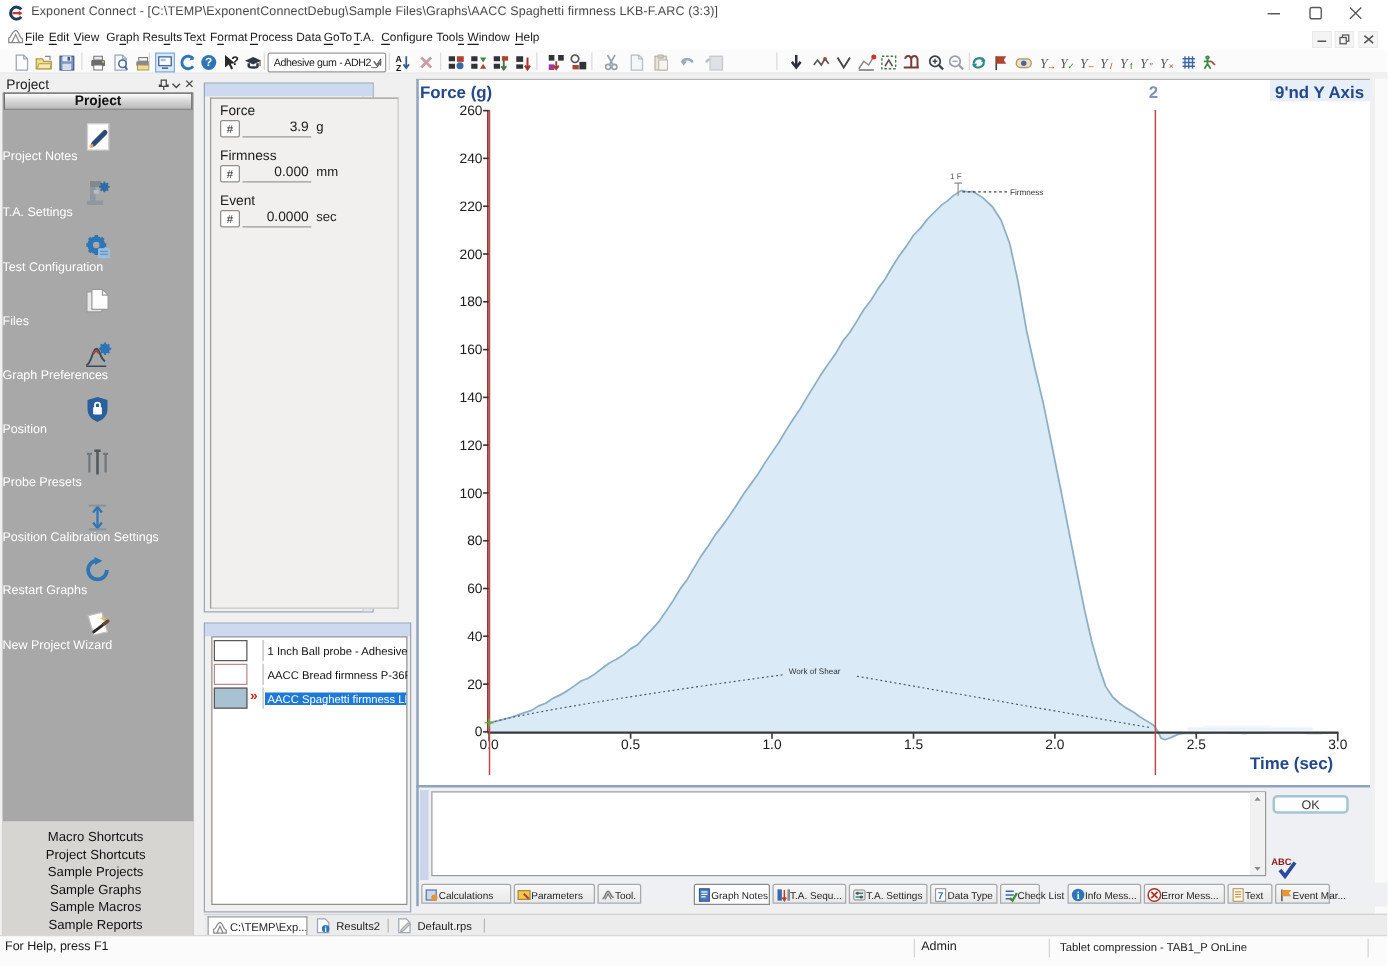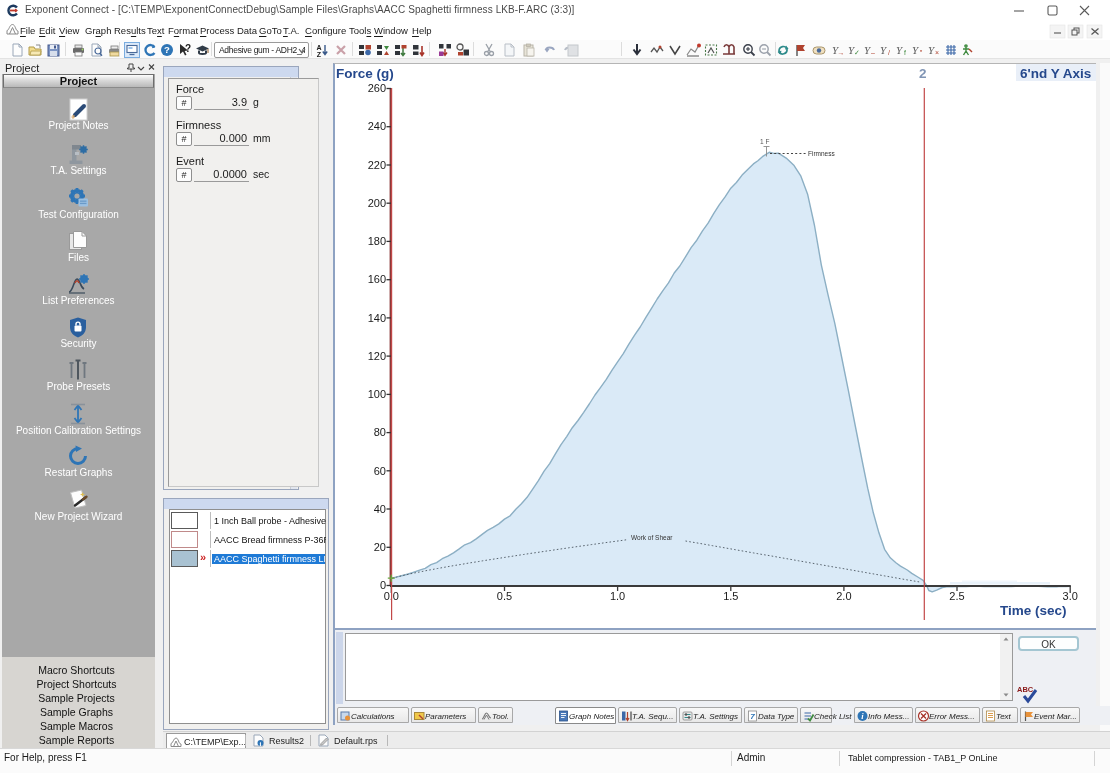--- a/index.html
+++ b/index.html
@@ -13,21 +13,21 @@
 .menuitem u { text-decoration:underline; text-underline-offset:1.5px; }
 #toolbar { left:0; top:40px; width:1110px; height:19px; background:#fbfbfb; border-bottom:1px solid #e3e3e3; }
 .tsep { position:absolute; top:2px; width:1px; height:14px; background:#dcdcdc; }
 
 #content { left:0; top:59px; width:1110px; height:689px; background:#f0f0f0; }
 
 #dockcap { left:5px; top:62px; font-size:11px; color:#1a1a1a; }
 #dockbody { left:2px; top:74px; width:153px; height:674px; background:#a8a8a8; }
 #dockhdr { left:3px; top:74px; width:151px; height:14px; background:linear-gradient(#fdfdfd,#d9d9d9 45%,#b9b9b9); border:1px solid #6e6e6e; border-bottom:1px solid #8a8a8a; }
 #dockhdr div { text-align:center; font-size:11px; font-weight:bold; color:#111; margin-top:0px; }
-.plabel { position:absolute; width:153px; left:2px; text-align:center; font-size:10px; color:#fff; }
+.plabel { position:absolute; width:153px; left:2px; font-size:10px; color:#fff; }
 #docklist { left:2px; top:657px; width:153px; height:91px; background:#d7d5d1; }
 .dlitem { position:absolute; width:153px; text-align:center; font-size:10.5px; color:#111; }
 
 .mpanel { border:1px solid #9aa6bd; background:#f1f0ee; }
 #mp1 { left:163px; top:66px; width:136px; height:424px;padding-left:38px; }
 #mp1strip,#mp2strip { position:absolute; left:0; top:0; right:0; height:10px; background:#cdd9ef; }
 #mp1inner { position:absolute; left:4px; top:11px; width:151px; height:409px; background:#f1f0ee; border:1px solid #9b9b9b; border-right-color:#c8c8c8; border-bottom-color:#c8c8c8; }
 .flabel { position:absolute; left:7px; font-size:11px; color:#1a1a1a; }
 .hashbtn { position:absolute; left:7px; width:16px; height:14px; background:#fdfdfd; border:1px solid #8f8f8f; border-radius:2px; font-size:9px; color:#222; text-align:center; line-height:13px; }
 .vfield { position:absolute; left:25px; width:55px; height:14px; border-bottom:1px solid #9a9a9a; font-size:11px; color:#1a1a1a; text-align:right; padding-right:2px; }
@@ -43,21 +43,21 @@
 #charttop { left:333px; top:59px; width:777px; height:4px; background:#f0f0f0; }
 .ctitle { position:absolute; font-weight:bold; font-size:13.5px; color:#25488c; }
 
 #notes { left:333px; top:628px; width:763px; height:79px; background:#eef0f4; border-left:2px solid #8ea2c2; border-top:2px solid #8ea2c2; }
 #notesbox { left:345px; top:633px; width:668px; height:68px; background:#fff; border:1px solid #9a9a9a; }
 #nscroll { left:1000px; top:634px; width:12px; height:66px; background:#f2f2f2; }
 #okbtn { left:1018px; top:636px; width:61px; height:15px; background:#fdfefe; border:2px solid #a4c6d2; border-radius:4px; font-size:10px; color:#333; text-align:center; line-height:14px; }
 
 #tabrow { left:333px; top:706px; width:777px; height:19px; background:#eef0f4; border-left:2px solid #8ea2c2; }
 #tabrow2 { left:335px; top:707px; width:775px; height:18px; }
-.tab { position:absolute; top:0; height:16px; background:linear-gradient(#f8f8f8,#e8e8e8); border:1px solid #a8a8a8; border-radius:2px 2px 0 0; font-size:8px; color:#222; white-space:nowrap;font-style:italic; }
+.tab { position:absolute; top:0; height:16px; background:linear-gradient(#f8f8f8,#e8e8e8); border:1px solid #a8a8a8; border-radius:2px 2px 0 0; font-size:8px; color:#222; white-space:nowrap; }
 .tab span { position:absolute; left:13px; top:3.5px; }
 .tabsel { background:#fff; height:17px; border-color:#8a8a8a; }
 #doctabs { left:163px; top:731px; width:947px; height:17px; background:#ececec; border-top:1px solid #d2d2d2; }
 .dtab { position:absolute; top:1px; height:16px; font-size:9px; color:#222; }
 
 #statusbar { left:0; top:748px; width:1110px; height:25px; background:#fbfbfb; border-top:1px solid #d8d8d8; }
 .stxt { position:absolute; top:4px; font-size:10px; color:#1a1a1a; }
 .ssep { position:absolute; top:2px; width:1px; height:15px; background:#d4d4d4; }
 svg { position:absolute; overflow:visible; }
 </style></head>
@@ -369,27 +369,27 @@
   </svg>
 <div class="plabel" style="top:252px;">Files</div>
 <svg class="abs" style="left:67px;top:273px;" width="22" height="22" viewBox="0 0 22 22">
     <path d="M2 19 C6 19 7 6 10 6 C13 6 13 14 17 16" fill="none" stroke="#3a4a5a" stroke-width="1.6"></path>
     <path d="M8 10 C9 7 11 7 12 10" fill="none" stroke="#b0422e" stroke-width="1.6"></path>
     <circle cx="17" cy="6" r="4" fill="#2e75b6"></circle>
     <circle cx="17" cy="6" r="1.4" fill="#fff"></circle>
     <path d="M17 1 L17 11 M12 6 L22 6 M13.5 2.5 L20.5 9.5 M20.5 2.5 L13.5 9.5" stroke="#2e75b6" stroke-width="1.5"></path>
     <line x1="2" y1="20" x2="18" y2="20" stroke="#3a4a5a" stroke-width="1.2"></line>
   </svg>
-<div class="plabel" style="top:295px;">List Preferences</div>
+<div class="plabel" style="top:295px;">Graph Preferences</div>
 <svg class="abs" style="left:67px;top:316px;" width="22" height="22" viewBox="0 0 22 22">
     <path d="M11 1.5 L19 4 L19 11 C19 17 15 20 11 21.5 C7 20 3 17 3 11 L3 4 Z" fill="#2a5f9e"></path>
     <rect x="7.5" y="9.5" width="7" height="6" rx="1" fill="#fff"></rect>
     <path d="M9 9.5 L9 8 C9 5.5 13 5.5 13 8 L13 9.5" fill="none" stroke="#fff" stroke-width="1.4"></path>
   </svg>
-<div class="plabel" style="top:338px;">Security</div>
+<div class="plabel" style="top:338px;">Position</div>
 <svg class="abs" style="left:67px;top:359px;" width="22" height="22" viewBox="0 0 22 22">
     <path d="M4.5 4 L4.5 19 M2.5 4 L6.5 4" stroke="#6f777f" stroke-width="1.8"></path>
     <path d="M11 1.5 L11 20.5 M8.5 1.5 L13.5 1.5" stroke="#4f575f" stroke-width="2"></path>
     <path d="M17.5 4 L17.5 19 M15.5 4 L19.5 4" stroke="#6f777f" stroke-width="1.8"></path>
   </svg>
 <div class="plabel" style="top:381px;">Probe Presets</div>
 <svg class="abs" style="left:67px;top:403px;" width="22" height="22" viewBox="0 0 22 22">
     <path d="M11 3.5 L11 18.5" stroke="#2e75b6" stroke-width="1.8"></path>
     <path d="M7.5 7 L11 2.5 L14.5 7 M7.5 15 L11 19.5 L14.5 15" fill="none" stroke="#2e75b6" stroke-width="1.8"></path>
     <line x1="4" y1="1.5" x2="18" y2="1.5" stroke="#8a929a" stroke-width="1.6"></line>
@@ -452,21 +452,21 @@
         <div class="ltext" style="background:#1e7ad6;color:#fff;left:42px;padding-left:2px;width:113px;">AACC Spaghetti firmness LKB</div>
       </div>
   </div>
 </div>
 
 <div class="abs" id="charttop"></div>
 <div class="abs" id="chartwrap"></div>
 <div class="ctitle" style="left:336px;top:66px;">Force (g)</div>
 <div class="ctitle" style="left:919px;top:66px;color:#8095b5;">2</div>
 <div class="abs" style="left:1016px;top:64px;width:80px;height:17px;background:#e9eff8;"></div>
-<div class="ctitle" style="left:1020px;top:66px;">6'nd Y Axis</div>
+<div class="ctitle" style="left:1020px;top:66px;">9'nd Y Axis</div>
 <div class="ctitle" style="left:1000px;top:603px;">Time (sec)</div>
 
 <svg class="abs" style="left:0;top:0;" width="1110" height="773" viewBox="0 0 1110 773">
 <path d="M391.3 578.1 L397.0 576.9 L402.6 575.5 L408.3 574.0 L413.9 572.1 L419.6 570.1 L425.2 568.3 L430.9 564.7 L436.6 562.6 L442.2 558.7 L447.9 556.1 L453.5 552.8 L459.2 548.9 L464.8 544.8 L470.5 542.6 L476.2 538.9 L481.8 534.6 L487.5 530.4 L493.1 527.4 L498.8 523.9 L504.5 519.1 L510.1 515.8 L515.8 509.3 L521.4 503.7 L527.1 497.3 L532.7 489.2 L538.4 480.7 L544.1 471.2 L549.7 463.7 L555.4 453.9 L561.0 444.7 L566.7 436.6 L572.3 427.7 L578.0 420.5 L583.7 412.4 L589.3 404.0 L595.0 395.0 L600.6 387.3 L606.3 379.4 L611.9 370.3 L617.6 361.9 L623.3 353.6 L628.9 344.1 L634.6 335.2 L640.2 327.0 L645.9 317.3 L651.5 308.3 L657.2 299.0 L662.9 290.7 L668.5 282.9 L674.2 273.0 L679.8 266.0 L685.5 256.9 L691.1 247.6 L696.8 240.2 L702.5 230.9 L708.1 223.2 L713.8 213.4 L719.4 204.6 L725.1 196.9 L730.8 188.2 L736.4 182.5 L742.1 175.1 L747.7 169.6 L753.4 163.9 L757.9 160.7 L762.4 156.7 L769.2 152.3 L773.7 153.4 L778.3 153.2 L786.2 158.1 L794.1 165.6 L800.9 176.2 L807.7 194.6 L814.5 225.5 L821.3 264.8 L828.1 295.2 L834.8 323.3 L841.6 357.0 L848.4 390.6 L855.2 425.5 L862.0 460.0 L867.7 488.2 L873.3 512.8 L879.0 533.1 L884.6 549.3 L890.3 557.8 L895.9 562.8 L900.5 566.1 L907.3 570.0 L911.8 573.4 L918.6 577.5 L923.1 580.4 L926.5 585.4 L928.8 590.5 L932.2 591.8 L936.7 590.1 L942.3 587.5 L948.0 586.5 L952.5 586.7 L957.0 586.6 L961.6 586.5 L966.1 586.5 L970.6 586.3 L975.2 586.3 L979.7 586.3 L984.2 586.5 L988.7 586.4 L993.3 586.6 L997.8 586.6 L1002.3 586.5 L1006.8 586.5 L1011.4 586.5 L1015.9 586.4 L1020.4 586.2 L1024.9 586.4 L1029.5 586.2 L1034.0 586.3 L1038.5 586.4 L1043.0 586.5 L1047.6 586.7 L1052.1 586.6 L1056.6 586.7 L1061.1 586.4 L1065.7 586.5 L1070.2 586.3 L 1070.2 585.5 L 391.3 585.5 Z" fill="#daeaf7" stroke="none"></path>
 <path d="M391.3 578.1 L397.0 576.9 L402.6 575.5 L408.3 574.0 L413.9 572.1 L419.6 570.1 L425.2 568.3 L430.9 564.7 L436.6 562.6 L442.2 558.7 L447.9 556.1 L453.5 552.8 L459.2 548.9 L464.8 544.8 L470.5 542.6 L476.2 538.9 L481.8 534.6 L487.5 530.4 L493.1 527.4 L498.8 523.9 L504.5 519.1 L510.1 515.8 L515.8 509.3 L521.4 503.7 L527.1 497.3 L532.7 489.2 L538.4 480.7 L544.1 471.2 L549.7 463.7 L555.4 453.9 L561.0 444.7 L566.7 436.6 L572.3 427.7 L578.0 420.5 L583.7 412.4 L589.3 404.0 L595.0 395.0 L600.6 387.3 L606.3 379.4 L611.9 370.3 L617.6 361.9 L623.3 353.6 L628.9 344.1 L634.6 335.2 L640.2 327.0 L645.9 317.3 L651.5 308.3 L657.2 299.0 L662.9 290.7 L668.5 282.9 L674.2 273.0 L679.8 266.0 L685.5 256.9 L691.1 247.6 L696.8 240.2 L702.5 230.9 L708.1 223.2 L713.8 213.4 L719.4 204.6 L725.1 196.9 L730.8 188.2 L736.4 182.5 L742.1 175.1 L747.7 169.6 L753.4 163.9 L757.9 160.7 L762.4 156.7 L769.2 152.3 L773.7 153.4 L778.3 153.2 L786.2 158.1 L794.1 165.6 L800.9 176.2 L807.7 194.6 L814.5 225.5 L821.3 264.8 L828.1 295.2 L834.8 323.3 L841.6 357.0 L848.4 390.6 L855.2 425.5 L862.0 460.0 L867.7 488.2 L873.3 512.8 L879.0 533.1 L884.6 549.3 L890.3 557.8 L895.9 562.8 L900.5 566.1 L907.3 570.0 L911.8 573.4 L918.6 577.5 L923.1 580.4 L926.5 585.4 L928.8 590.5 L932.2 591.8 L936.7 590.1 L942.3 587.5 L948.0 586.5 L952.5 586.7 L957.0 586.6 L961.6 586.5 L966.1 586.5 L970.6 586.3 L975.2 586.3 L979.7 586.3 L984.2 586.5 L988.7 586.4 L993.3 586.6 L997.8 586.6 L1002.3 586.5 L1006.8 586.5 L1011.4 586.5 L1015.9 586.4 L1020.4 586.2 L1024.9 586.4 L1029.5 586.2 L1034.0 586.3 L1038.5 586.4 L1043.0 586.5 L1047.6 586.7 L1052.1 586.6 L1056.6 586.7 L1061.1 586.4 L1065.7 586.5 L1070.2 586.3" fill="none" stroke="#8cafc4" stroke-width="1.4" stroke-linejoin="round"></path>
 <rect x="950" y="582" width="100" height="2.5" fill="#e9f2fa"></rect>
 <rect x="962" y="580.5" width="55" height="1.5" fill="#f0f6fc"></rect>
 <polyline points="392.2,578.4 396.7,577.0 401.3,575.9 405.8,574.8 410.3,573.8 414.8,572.9 419.4,572.0 423.9,571.1 428.4,570.2 432.9,569.4 437.5,568.5 442.0,567.7 446.5,566.9 451.0,566.1 455.6,565.3 460.1,564.6 464.6,563.8 469.1,563.0 473.7,562.3 478.2,561.6 482.7,560.8 487.3,560.1 491.8,559.4 496.3,558.7 500.8,558.0 505.4,557.3 509.9,556.6 514.4,555.9 518.9,555.2 523.5,554.5 528.0,553.8 532.5,553.1 537.0,552.5 541.6,551.8 546.1,551.1 550.6,550.5 555.1,549.8 559.7,549.1 564.2,548.5 568.7,547.8 573.2,547.2 577.8,546.5 582.3,545.9 586.8,545.3 591.3,544.6 595.9,544.0 600.4,543.4 604.9,542.7 609.5,542.1 614.0,541.5 618.5,540.9 623.0,540.3 627.6,539.6" fill="none" stroke="#4a555f" stroke-width="0.9" stroke-dasharray="1.6 2.2"></polyline>
 <polyline points="685.5,541.0 690.0,541.8 694.5,542.5 699.1,543.3 703.6,544.1 708.1,544.9 712.6,545.7 717.2,546.5 721.7,547.3 726.2,548.1 730.8,548.9 735.3,549.7 739.8,550.5 744.3,551.3 748.9,552.1 753.4,552.9 757.9,553.7 762.4,554.5 767.0,555.2 771.5,556.0 776.0,556.8 780.5,557.6 785.1,558.4 789.6,559.2 794.1,560.0 798.6,560.8 803.2,561.6 807.7,562.4 812.2,563.2 816.7,564.0 821.3,564.8 825.8,565.6 830.3,566.4 834.8,567.2 839.4,567.9 843.9,568.7 848.4,569.5 853.0,570.3 857.5,571.1 862.0,571.9 866.5,572.7 871.1,573.5 875.6,574.3 880.1,575.1 884.6,575.9 889.2,576.7 893.7,577.5 898.2,578.3 902.7,579.1 907.3,579.9 911.8,580.6 916.3,581.4 920.8,582.2" fill="none" stroke="#4a555f" stroke-width="0.9" stroke-dasharray="1.6 2.2"></polyline>
 <text x="631" y="539.5" font-size="6.5" fill="#333">Work of Shear</text>
@@ -625,21 +625,21 @@
       </svg>
 <span>Error Mess...</span>
     </div>
     <div class="tab" style="left:647px;width:36px;">
 <svg style="position:absolute;left:2px;top:2px;" width="12" height="12" viewBox="0 0 12 12">
         <rect x="1.5" y="1" width="8" height="10" fill="#fff" stroke="#b08a4a" stroke-width="0.8"></rect>
         <path d="M3 3.5 L8 3.5 M3 5.5 L8 5.5 M3 7.5 L8 7.5" stroke="#d8923a" stroke-width="0.9"></path>
       </svg>
 <span>Text</span>
     </div>
-    <div class="tab" style="left:685px;width:60px;">
+    <div class="tab" style="left:685px;width:44px;">
 <svg style="position:absolute;left:2px;top:2px;" width="12" height="12" viewBox="0 0 12 12">
         <path d="M2.5 1.5 L2.5 11" stroke="#555" stroke-width="1.2"></path>
         <path d="M2.5 2 L10 2 L8 4.5 L10 7 L2.5 7 Z" fill="#e8923a"></path>
       </svg>
 <span>Event Mar...</span>
     </div>
   </div>
 <div class="abs" id="doctabs">
     <div class="dtab" style="left:3px;width:80px;background:#fff;border:1px solid #9a9a9a;border-bottom:0;">
 <svg style="position:absolute;left:3px;top:2px;" width="12" height="12" viewBox="0 0 12 12">

